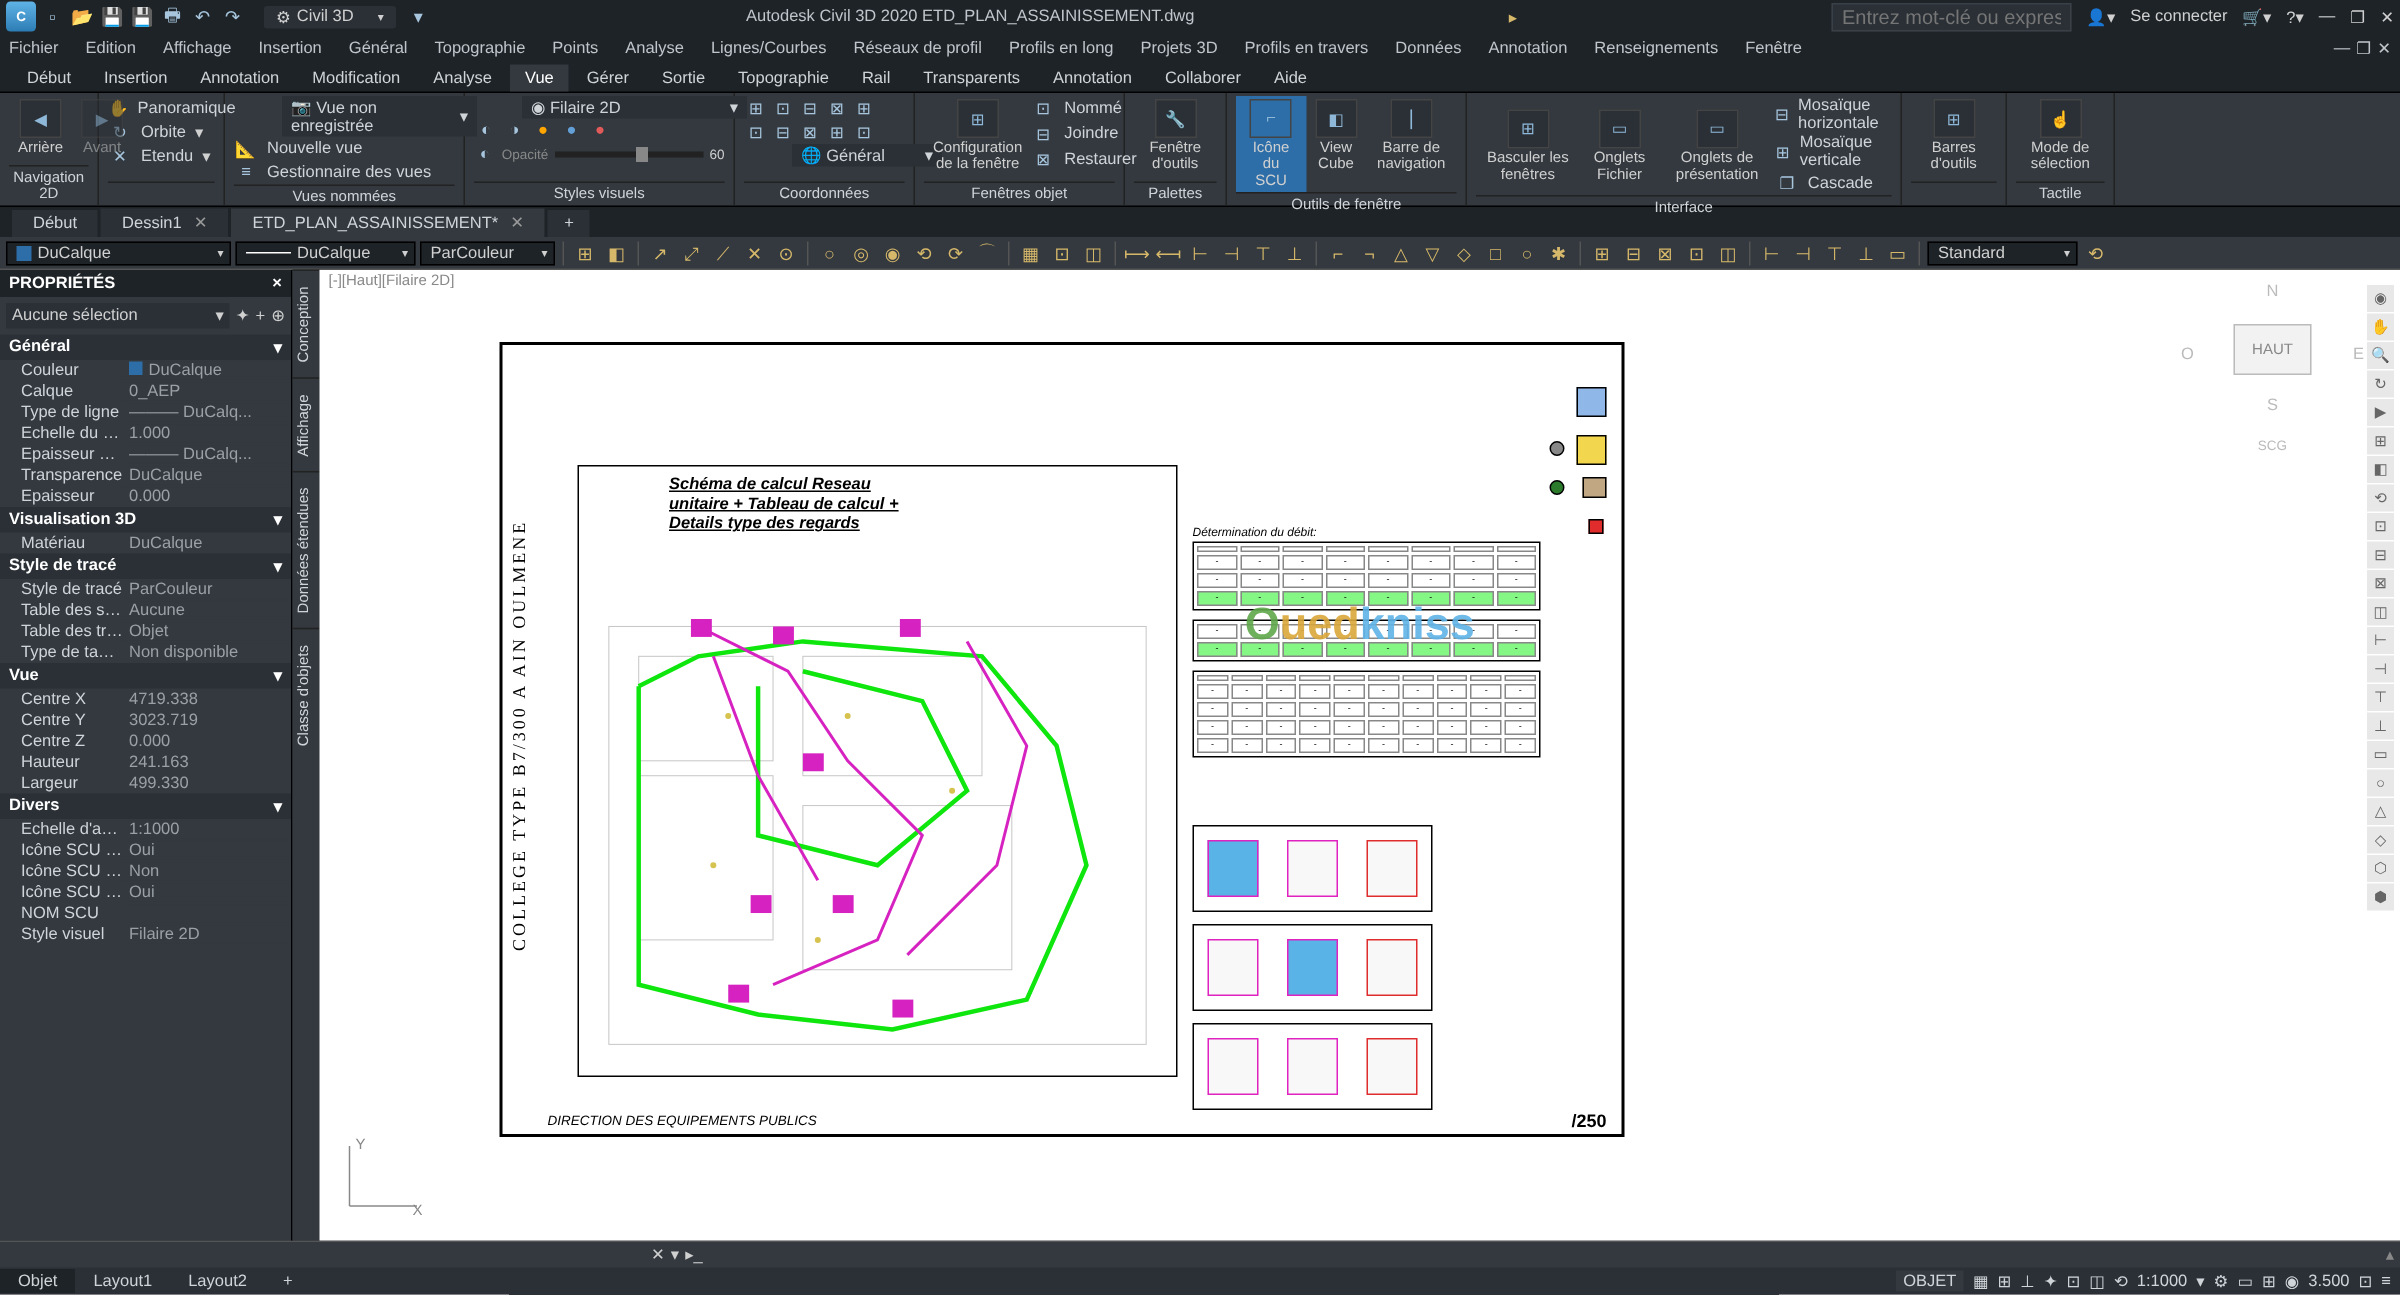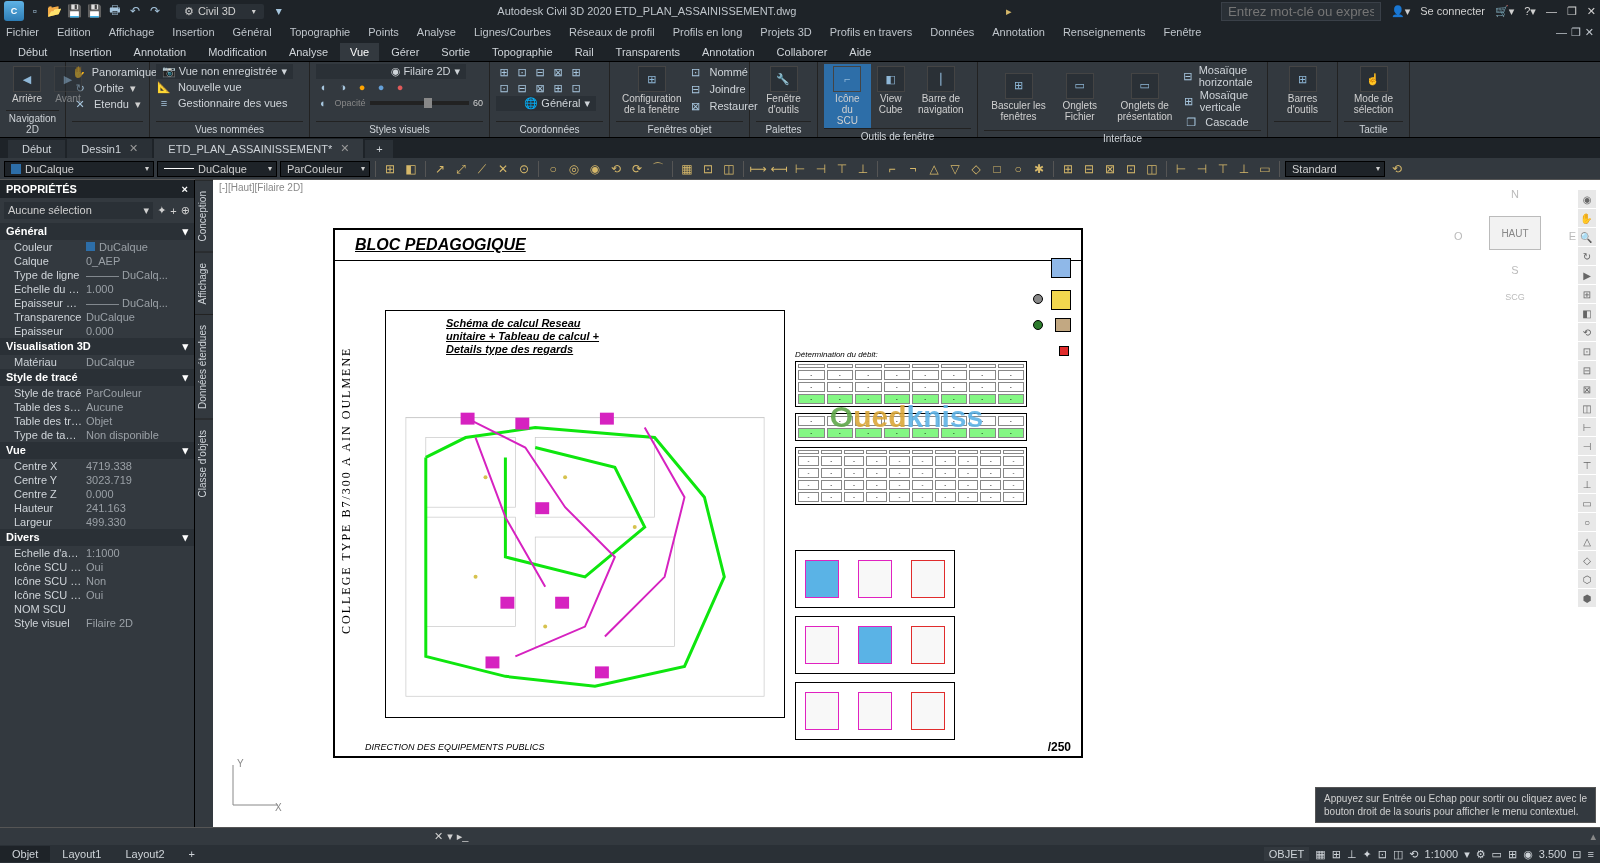--- a/index.html
+++ b/index.html
@@ -26,21 +26,21 @@
   .ribtabs span { padding:3px 10px; color:#cfd4d9; }
   .ribtabs span.active { background:#33393f; color:#fff; }
   
   
   .ribbon { height:76px; background:#33393f; display:flex; border-bottom:1px solid #000;}
   .rpanel { border-right:1px solid #222; display:flex; flex-direction:column; justify-content:space-between; padding:2px 6px 0 6px;}
   .rpanel .cap { text-align:center; color:#cfd4d9; padding:2px 0; border-top:1px solid #222; font-size:10px;}
   .rrow { display:flex; align-items:center; gap:6px; }
   .ricon { width:16px; height:16px; display:inline-flex; align-items:center; justify-content:center; color:#a7c6de;}
   .rtext { color:#cfd4d9; }
-  .rdropdown { background:#2a3036; padding:1px 6px; color:#cfd4d9; display:inline-flex; align-items:center; gap:4px; min-width:130px; justify-content:flex-end;}
+  .rdropdown { background:#2a3036; padding:1px 6px; color:#cfd4d9; display:inline-flex; align-items:center; gap:4px; min-width:130px; justify-content:space-between;margin-left:32px;}
   .rbig { display:flex; flex-direction:column; align-items:center; gap:1px; padding:2px 6px;}
   .rbig .bi { width:28px; height:26px; background:#2a3036; border:1px solid #444; display:flex; align-items:center; justify-content:center; color:#8fb8d8;}
   .rbig .bl { font-size:10px; text-align:center; line-height:1.1;}
   .slider-track { width:110px; height:4px; background:#222; position:relative;}
   .slider-thumb { position:absolute; left:55%; top:-3px; width:8px; height:10px; background:#888;}
   
   
   .doctabs { height:20px; background:#1e2328; display:flex; align-items:flex-end; padding-left:8px;}
   .dtab { padding:3px 14px; background:#2a3036; color:#cfd4d9; display:flex; align-items:center; gap:8px; margin-right:2px;}
   .dtab.active { background:#33393f; }
@@ -633,21 +633,20 @@
       <div class="nt">▭</div>
       <div class="nt">○</div>
       <div class="nt">△</div>
       <div class="nt">◇</div>
       <div class="nt">⬡</div>
       <div class="nt">⬢</div>
     </div>
 
     <div class="drawing">
       <div class="vtext">COLLEGE TYPE B7/300 A AIN OULMENE</div>
-      <div class="titleblock"><span class="bt">BLOC PEDAGOGIQUE</span></div>
 
       <div class="legend-sw" style="background:#8fb8e8; right:10px; top:28px;"></div>
       <div class="legend-sw" style="background:#f2d74e; right:10px; top:60px;"></div>
       <div class="legend-sw" style="background:#c2a882; right:10px; top:88px; width:16px; height:14px;"></div>
       <div class="legend-sw" style="background:#e02c2c; right:12px; top:116px; width:10px; height:10px;"></div>
       <div class="legend-sm" style="background:#888; right:38px; top:64px;"></div>
       <div class="legend-sm" style="background:#2c7a2c; right:38px; top:90px;"></div>
 
       <div class="plan-box">
         <div class="subt">
@@ -853,24 +852,20 @@
 
     <div class="ucs">
       <svg width="60" height="60">
           <line x1="10" y1="50" x2="10" y2="10" stroke="#888"></line>
           <line x1="10" y1="50" x2="55" y2="50" stroke="#888"></line>
           <text x="14" y="12" fill="#888" font-size="10">Y</text>
           <text x="52" y="56" fill="#888" font-size="10">X</text>
         </svg>
     </div>
 
-    <div class="cmd-hint">
-      <div>Appuyez sur Entrée ou Echap pour sortir ou cliquez avec le</div>
-      <div>bouton droit de la souris pour afficher le menu contextuel.</div>
-    </div>
 
     <div class="watermark"><span class="g">O</span>ued<span class="b">kniss</span></div>
   </div>
 </div>
 
 <div class="cmdline">
   <span style="margin-left:430px;">✕</span>
   <span>▾</span>
   <span>▸_</span>
   <span style="margin-left:auto; color:#888;">▴</span>

